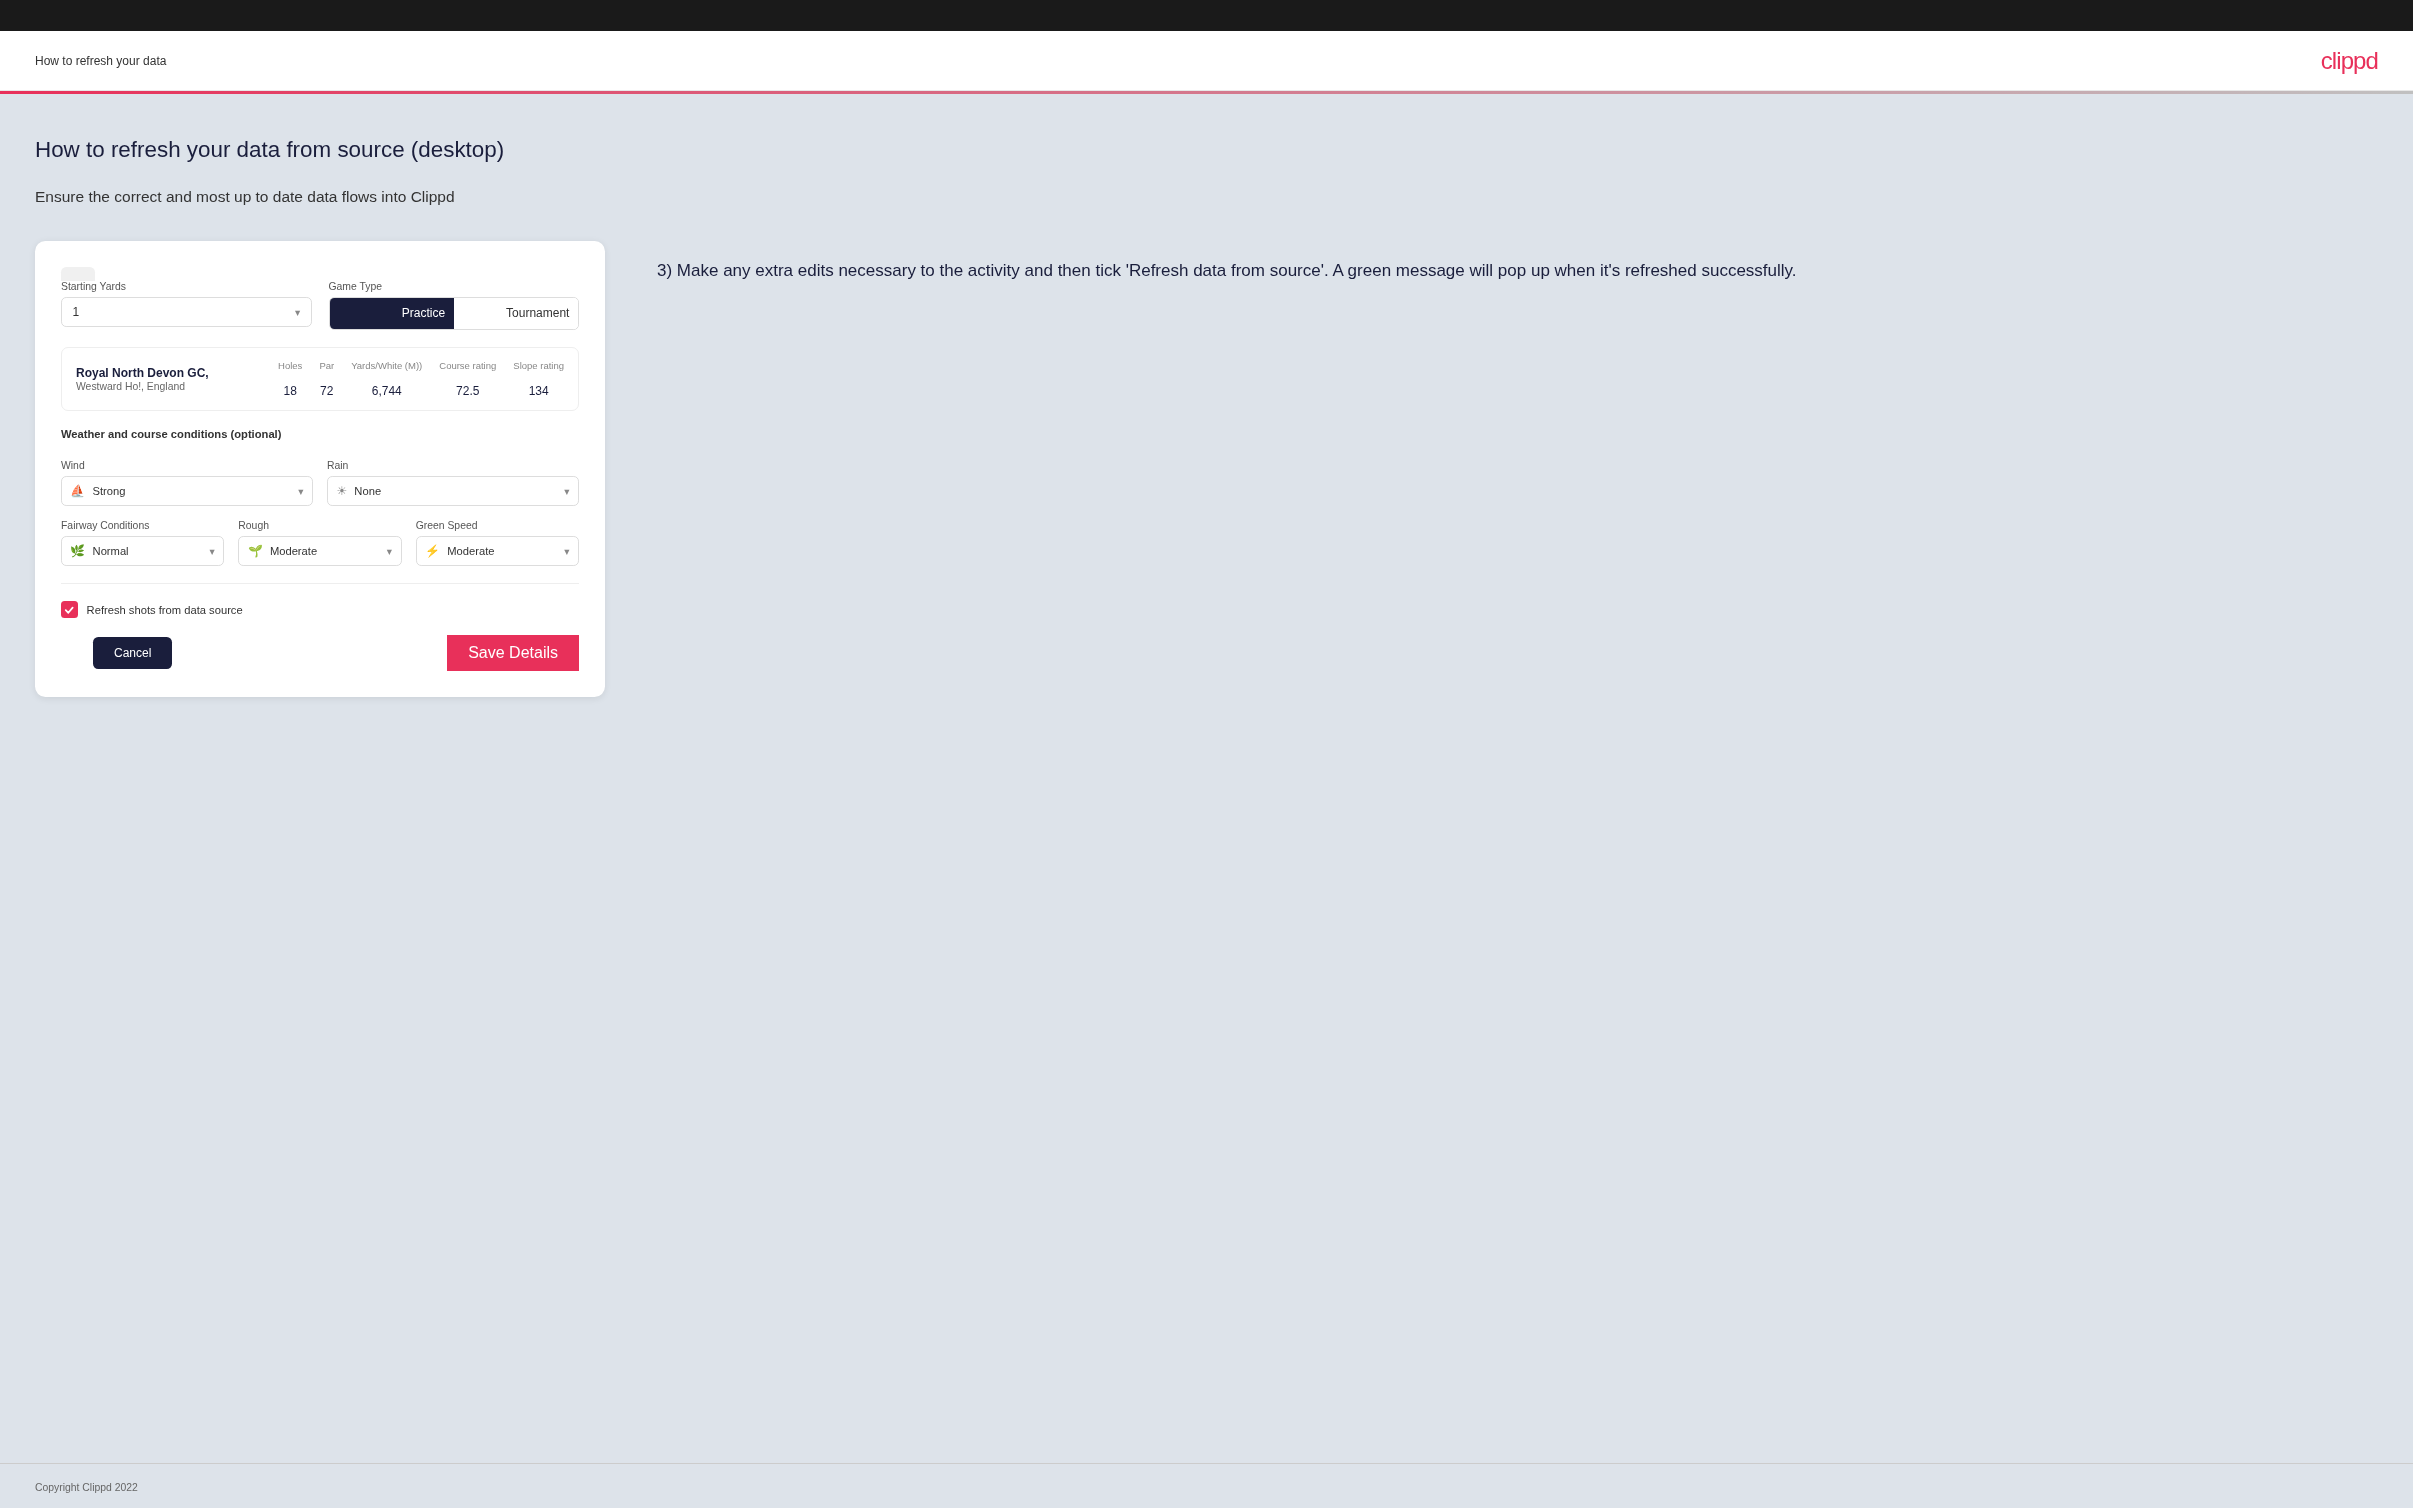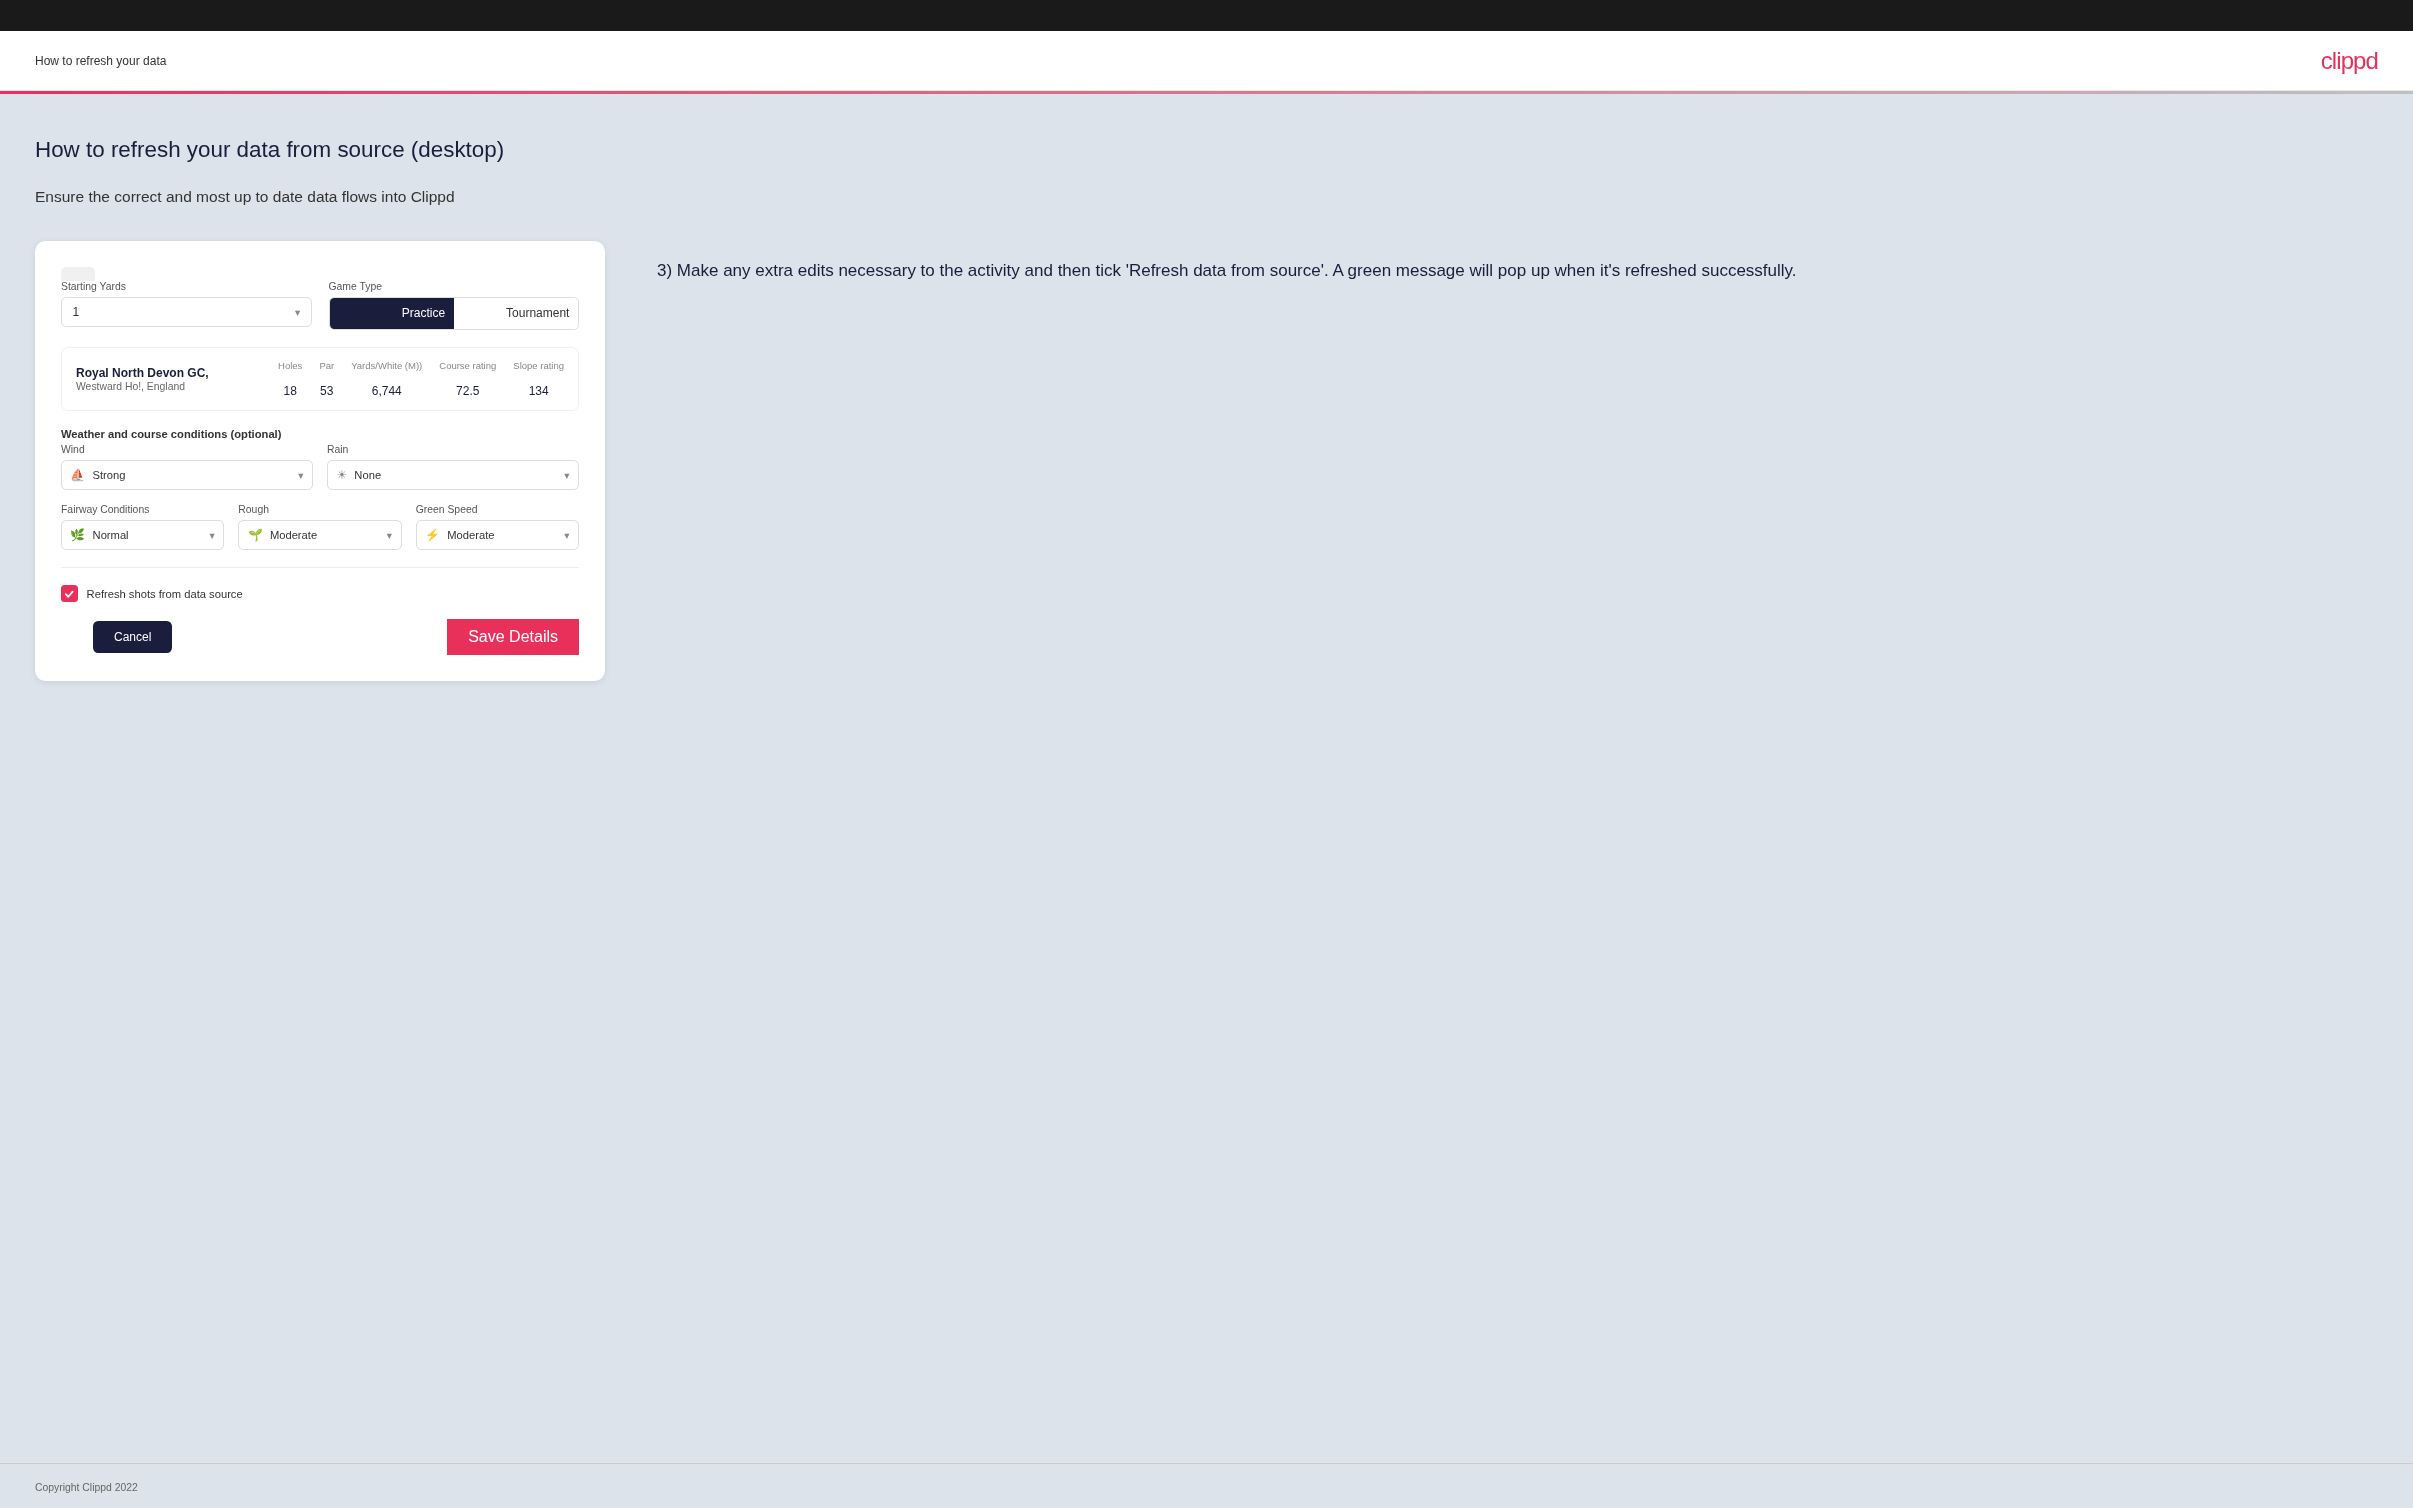--- a/index.html
+++ b/index.html
@@ -158,21 +158,21 @@
       font-size: 12px;
       font-weight: 400;
       color: #1a1e3c;
       display: block;
       margin-top: 13px;
     }
     .section-title {
       font-size: 11.2px;
       font-weight: 600;
       color: #333;
-      margin-bottom: 4px;
+      margin-bottom: 20px;
     }
     .conditions-grid {
       display: flex;
       gap: 14px;
       margin-bottom: 14px;
     }
     .conditions-grid .form-group {
       flex: 1;
     }
     .select-with-icon {
@@ -329,21 +329,21 @@
           <div class="course-name">Royal North Devon GC,</div>
           <div class="course-location">Westward Ho!, England</div>
         </div>
         <div class="course-stats">
           <div class="stat-item">
             <span class="stat-label">Holes</span>
             <span class="stat-value">18</span>
           </div>
           <div class="stat-item">
             <span class="stat-label">Par</span>
-            <span class="stat-value">53</span>
+            <span class="stat-value">72</span>
           </div>
           <div class="stat-item">
             <span class="stat-label">Yards/White (M))</span>
             <span class="stat-value">6,744</span>
           </div>
           <div class="stat-item">
             <span class="stat-label">Course rating</span>
             <span class="stat-value">72.5</span>
           </div>
           <div class="stat-item">

